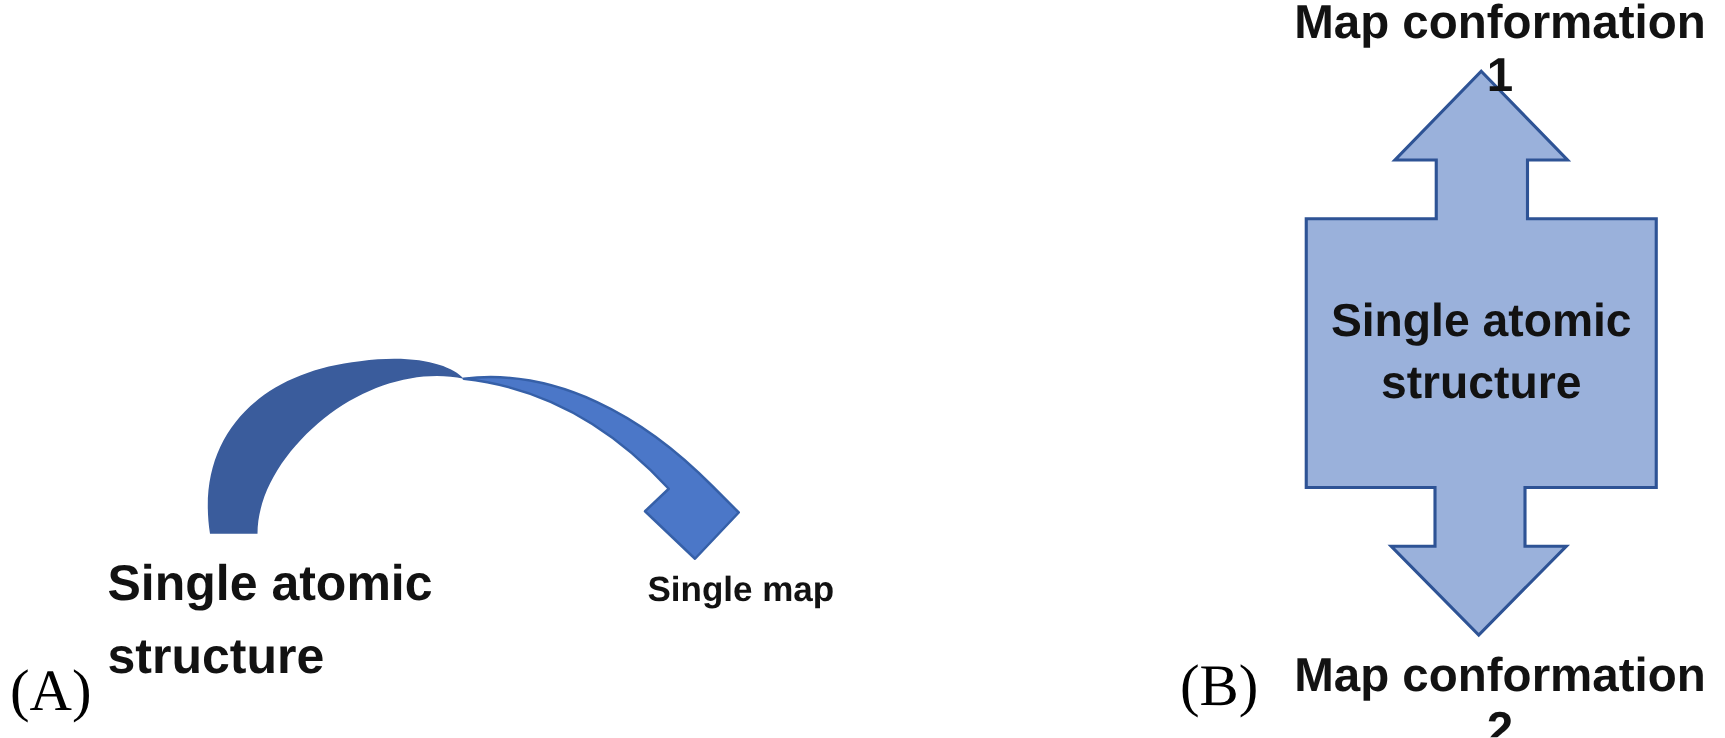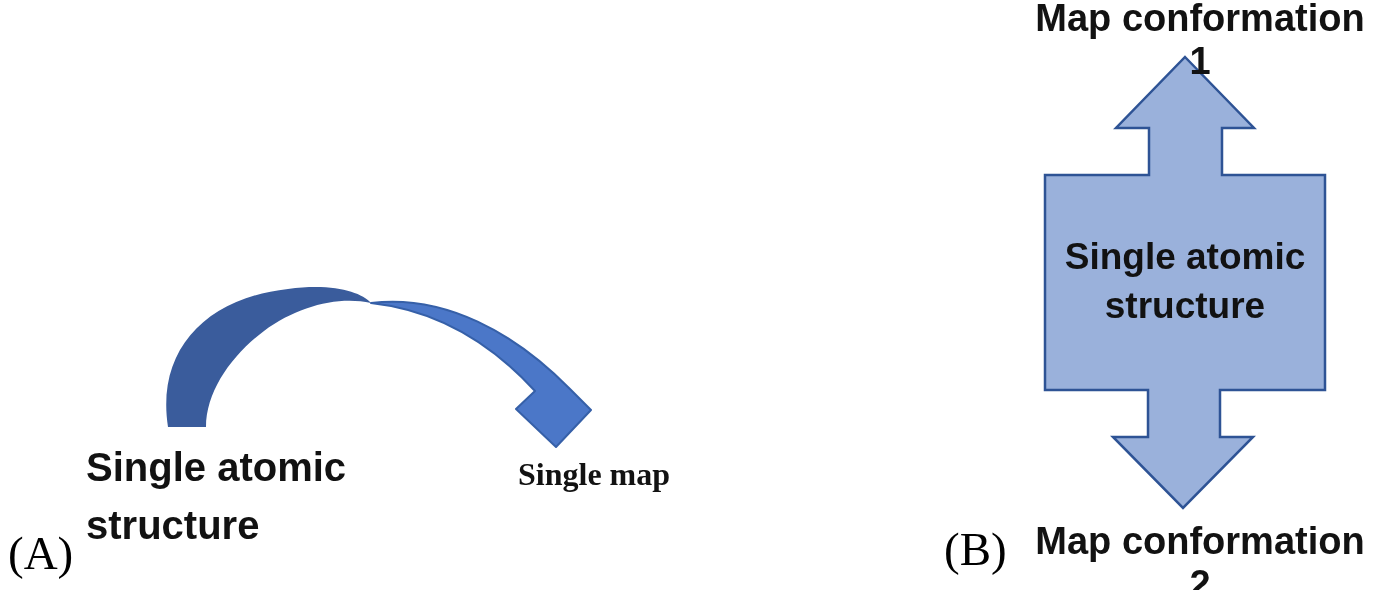--- a/index.html
+++ b/index.html
@@ -30,21 +30,21 @@
   .panel-label {
     position: absolute;
     font-family: "Liberation Serif", serif;
     font-weight: 400;
     color: #000000;
     font-size: 47px;
     line-height: 1.1;
     white-space: nowrap;
   }
   .src-text   { left: 86px;  top: 438px; font-size: 40px; line-height: 58px; }
-  .tgt-text   { left: 518px; top: 456px; font-size: 32px; font-family: Liberation Serif, serif; }
+  .tgt-text   { left: 518px; top: 456px; font-size: 28px; }
   .a-label    { left: 8px;   top: 528px; }
   .b-label    { left: 944px; top: 524px; }
   .map1-text  { left: 1022px; top: -3px;  width: 356px; font-size: 38px; }
   .map2-text  { left: 1022px; top: 520px; width: 356px; font-size: 38px; }
   .b-center-text { left: 1045px; top: 232px; width: 280px; font-size: 37px; line-height: 49px; }
 </style>
 </head>
 <body>
 
 <div class="stage">

